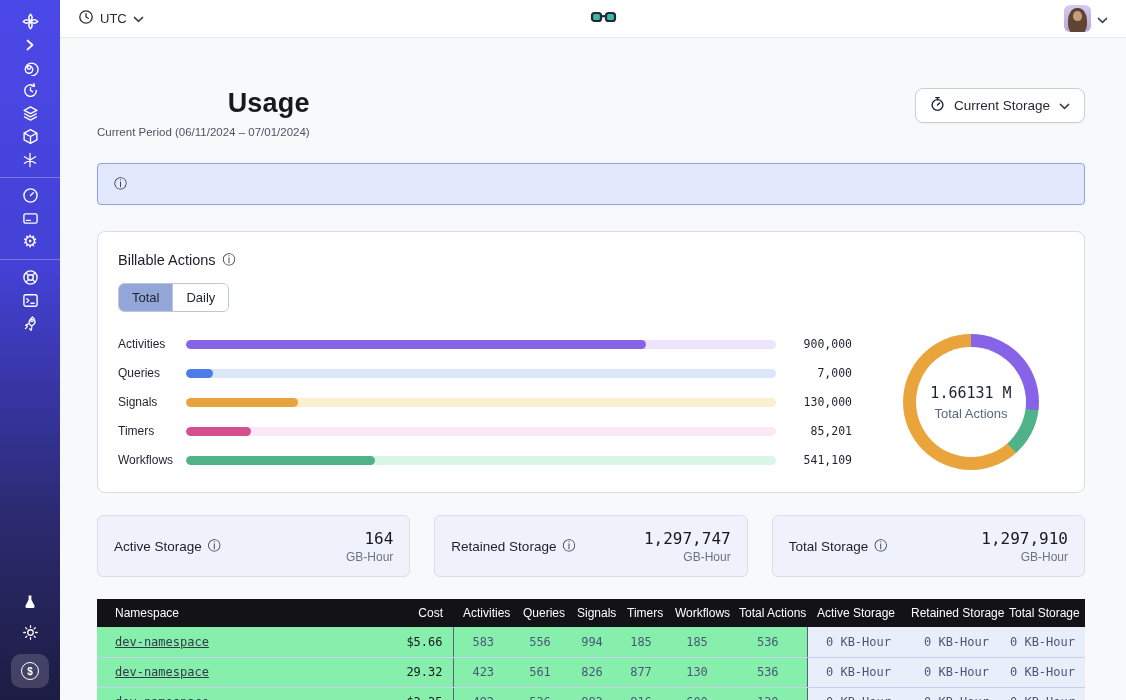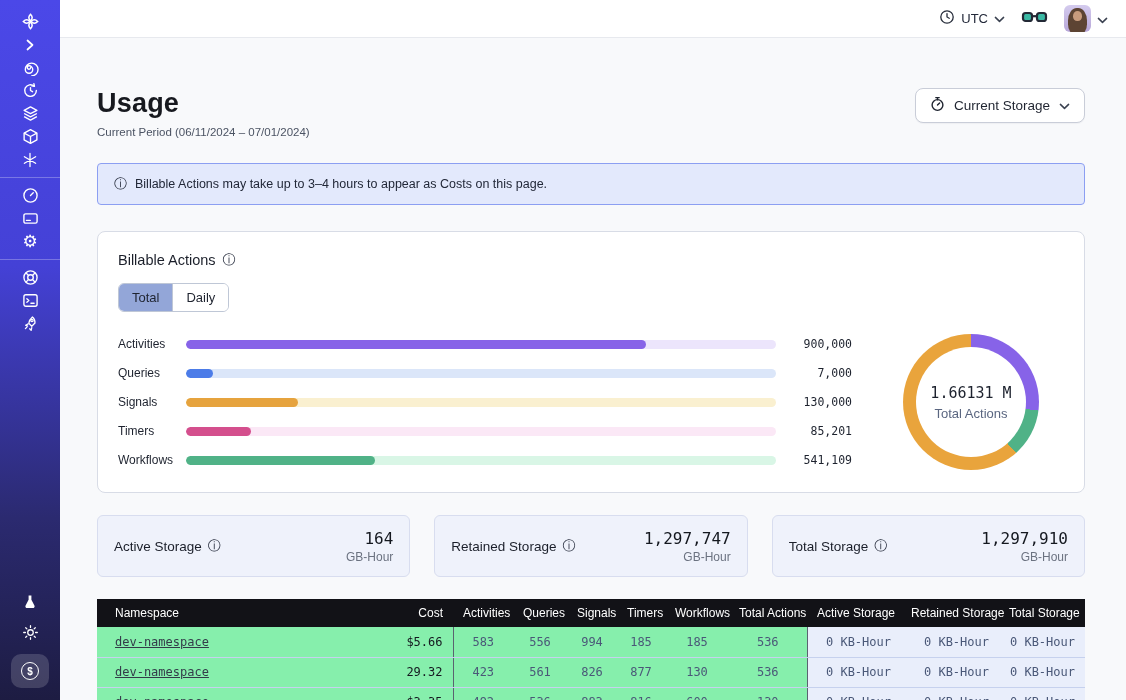--- a/index.html
+++ b/index.html
@@ -18,35 +18,35 @@
   .side-divider { width:60px; height:1px; background:rgba(255,255,255,.28); margin:6px 0; }
   .side-spacer { flex:1; }
   .coin-wrap { width:38px; height:34px; border-radius:10px; background:rgba(255,255,255,.16);
     display:flex; align-items:center; justify-content:center; }
   .coin { width:18px; height:18px; border:1.5px solid #fff; border-radius:50%;
     display:flex; align-items:center; justify-content:center; font-size:10px; color:#fff; font-weight:bold; }
 
   
   .main { flex:1; display:flex; flex-direction:column; min-width:0; }
   .topbar { height:38px; background:#fff; border-bottom:1px solid #e7e9ee;
-    display:flex; align-items:center; justify-content:flex-end; padding:12px 18px; gap:16px; }
+    display:flex; align-items:center; justify-content:space-between; padding:12px 18px; gap:16px; }
   .tz { display:flex; align-items:center; gap:6px; font-size:13px; color:#23293a; cursor:pointer; }
   .avatar-group { display:flex; align-items:center; gap:6px; cursor:pointer; }
   .avatar { width:27px; height:27px; border-radius:6px; overflow:hidden; position:relative;
     background:linear-gradient(180deg,#d4cbee 0%,#b7a6d8 100%); }
   .avatar::before { content:""; position:absolute; left:4px; right:4px; top:3px; bottom:-3px;
     background:#5d4433; border-radius:46% 46% 40% 40%; }
   .avatar::after { content:""; position:absolute; left:9px; top:6px; width:9px; height:10px;
     background:#c89b7d; border-radius:50% 50% 45% 45%; }
   .chev { color:#3a4150; }
 
   
   .content { flex:1; background:#f8f9fb; padding:0 41px 0 37px; overflow:hidden; }
   .page-head { margin-top:50px; display:flex; justify-content:space-between; align-items:flex-start; }
-  .page-title { font-size:27px; font-weight:600; letter-spacing:.2px; color:#17191f; }
+  .page-title { font-size:27px; font-weight:600; letter-spacing:.2px; color:#17191f;text-align:right; }
   .page-subtitle { margin-top:7px; font-size:11.5px; color:#4b5363; }
   .period-btn { background:#fff; border:1px solid #c9cdd8; border-radius:8px; height:35px;
     display:flex; align-items:center; gap:9px; padding:0 14px; font-size:13.5px; color:#1f2430;
     cursor:pointer; box-shadow:0 1px 1px rgba(20,24,40,.04); }
 
   .banner { margin-top:25px; height:42px; background:#e3e9fc; border:1px solid #8c9ff2;
     border-radius:4px; display:flex; align-items:center; gap:8px; padding:0 16px;
     font-size:12.5px; color:#222838; }
   .info-glyph { font-size:13px; color:#2a3040; font-style:normal; }
 
@@ -260,21 +260,20 @@
           <span class="chev">
             <svg width="11" height="7" viewBox="0 0 11 7" fill="none" stroke="currentColor" stroke-width="1.5" stroke-linecap="round" stroke-linejoin="round">
                 <path d="m1.4 1.4 4.1 4 4.1-4"></path>
               </svg>
           </span>
         </button>
       </div>
 
       <div class="banner">
         <span class="info-glyph">ⓘ</span>
-        <span>Billable Actions may take up to 3–4 hours to appear as Costs on this page.</span>
       </div>
 
       <div class="card">
         <div class="card-title">
           <span>Billable Actions</span>
           <span class="info-glyph">ⓘ</span>
         </div>
         <div class="tabs">
           <div class="tab active">Total</div>
           <div class="tab">Daily</div>

